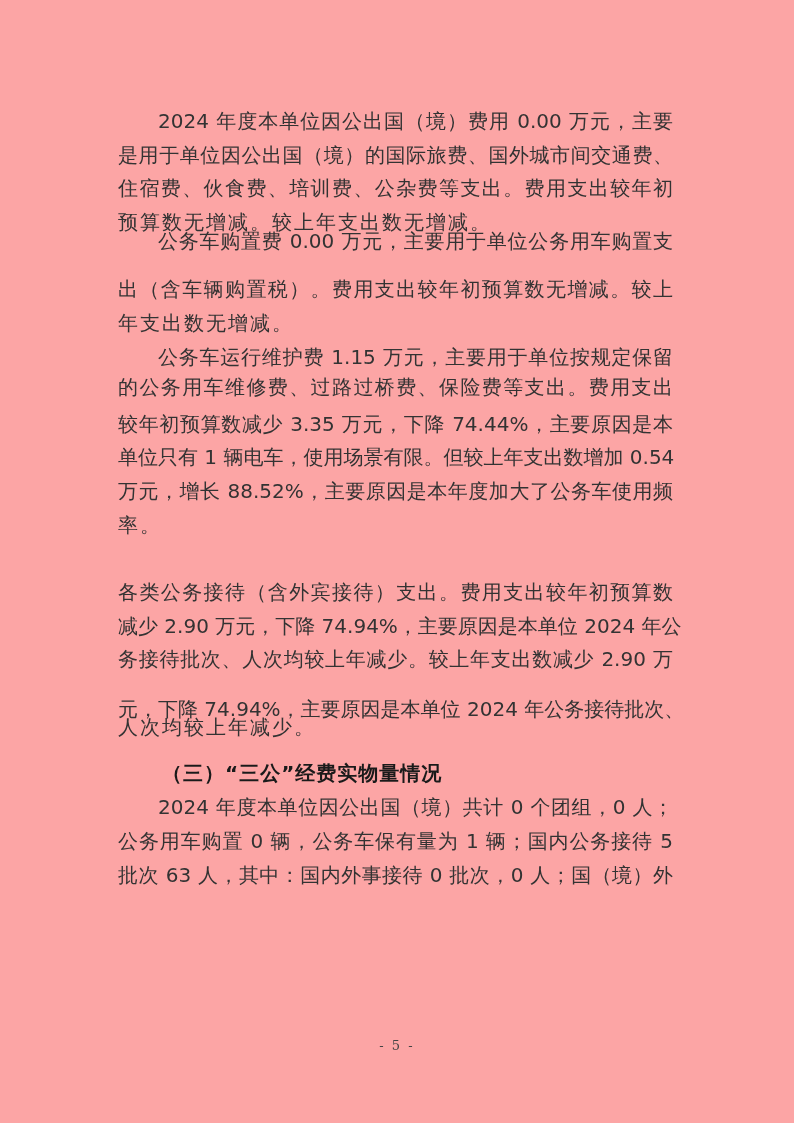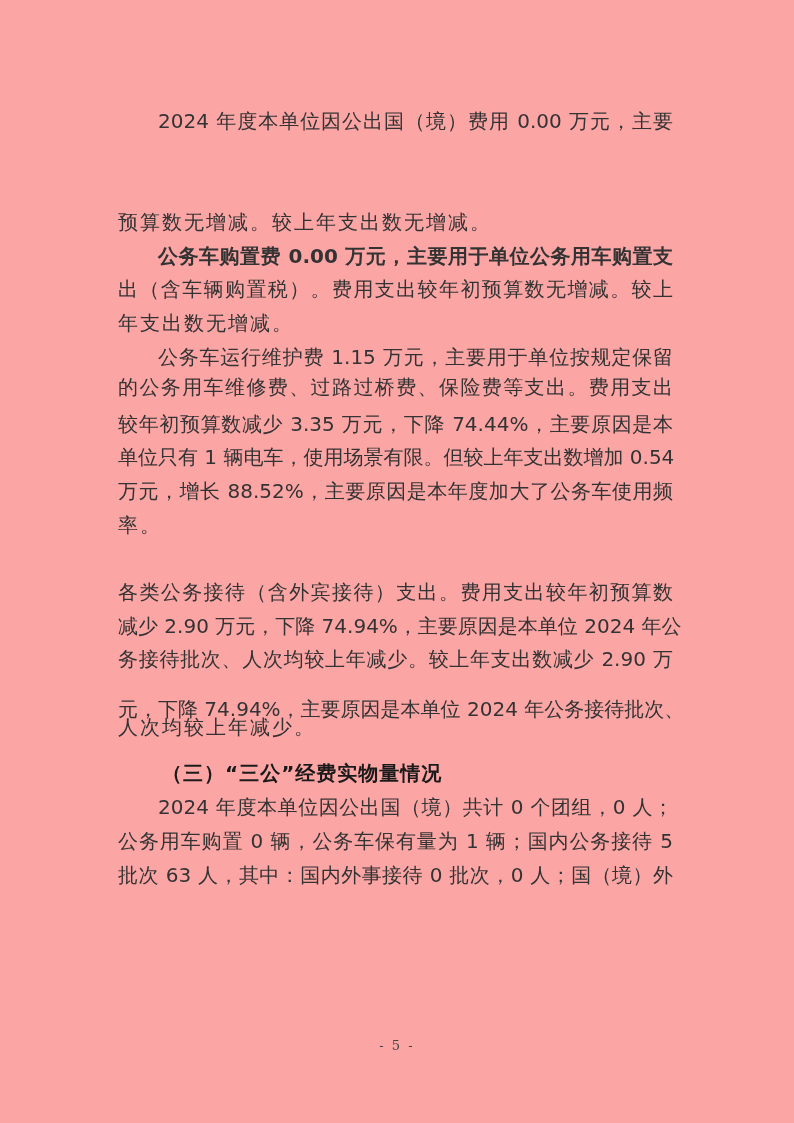--- a/index.html
+++ b/index.html
@@ -64,23 +64,25 @@
       color: #444444;
       letter-spacing: 2px;
     }
   </style>
 </head>
 <body>
 
 <div class="page">
 
   <div class="line indent" style="top:106px;">2024 年度本单位因公出国（境）费用 0.00 万元，主要</div>
+  <div class="line" style="top:140px;">是用于单位因公出国（境）的国际旅费、国外城市间交通费、</div>
+  <div class="line" style="top:173px;">住宿费、伙食费、培训费、公杂费等支出。费用支出较年初</div>
   <div class="line last" style="top:207px;">预算数无增减。较上年支出数无增减。</div>
 
-  <div class="line indent" style="top:241px;font-weight:bold;">公务车购置费 0.00 万元，主要用于单位公务用车购置支</div>
+  <div class="line indent" style="top:226px;">公务车购置费 0.00 万元，主要用于单位公务用车购置支</div>
   <div class="line" style="top:274px;">出（含车辆购置税）。费用支出较年初预算数无增减。较上</div>
   <div class="line last" style="top:308px;">年支出数无增减。</div>
 
   <div class="line indent" style="top:342px;">公务车运行维护费 1.15 万元，主要用于单位按规定保留</div>
   <div class="line" style="top:372px;">的公务用车维修费、过路过桥费、保险费等支出。费用支出</div>
   <div class="line" style="top:409px;">较年初预算数减少 3.35 万元，下降 74.44%，主要原因是本</div>
   <div class="line" style="top:442px;">单位只有 1 辆电车，使用场景有限。但较上年支出数增加 0.54</div>
   <div class="line" style="top:476px;">万元，增长 88.52%，主要原因是本年度加大了公务车使用频</div>
   <div class="line last" style="top:510px;">率。</div>
 

